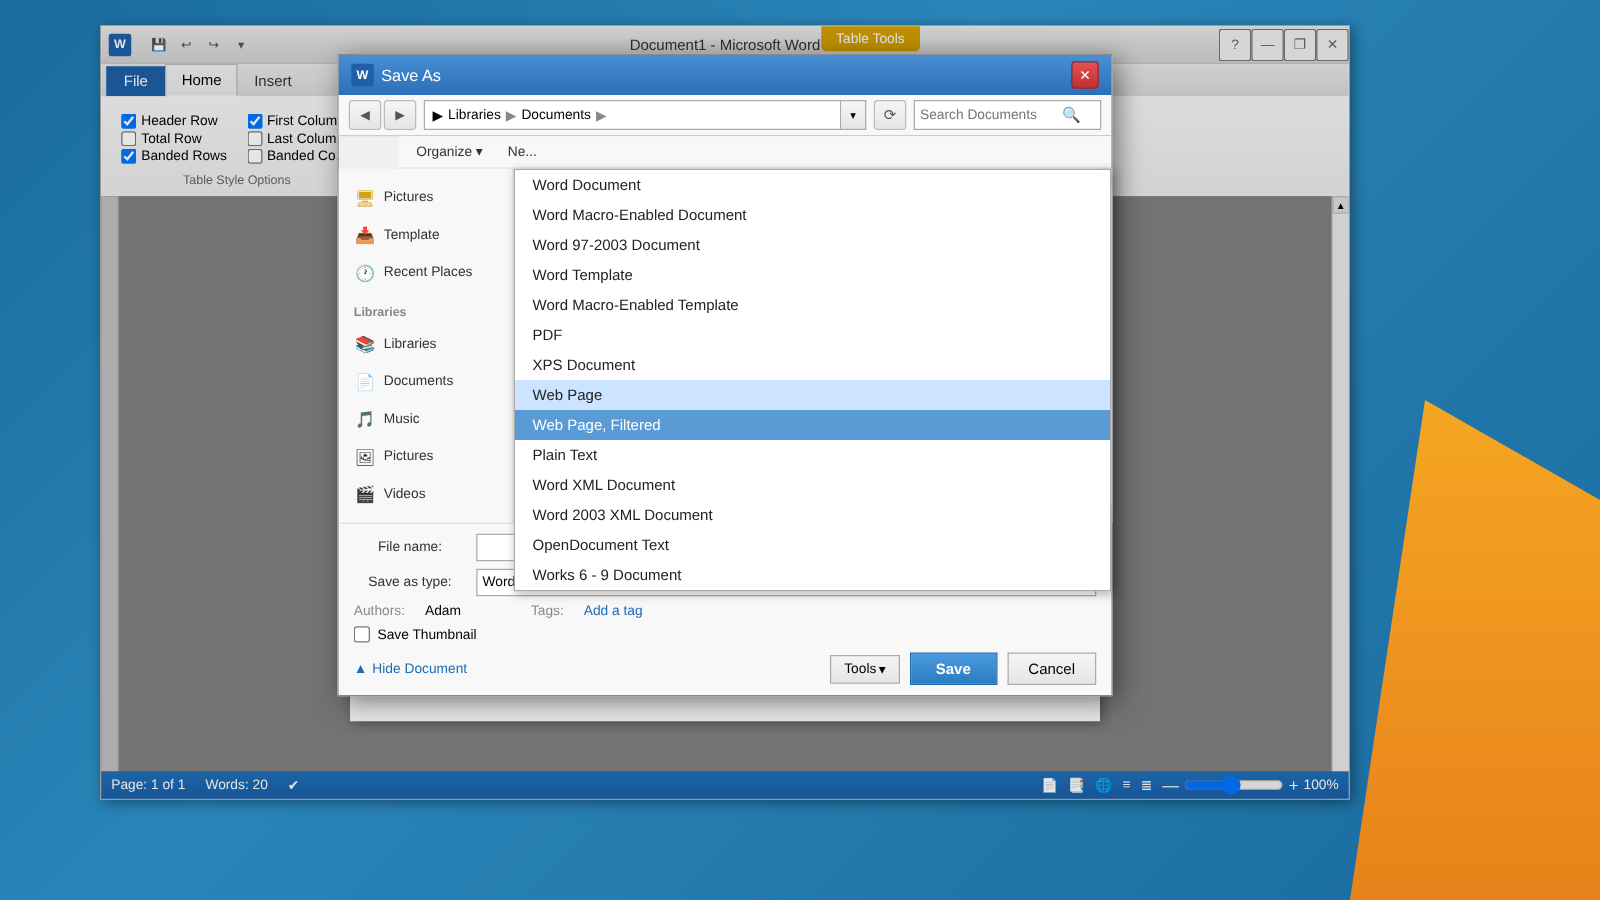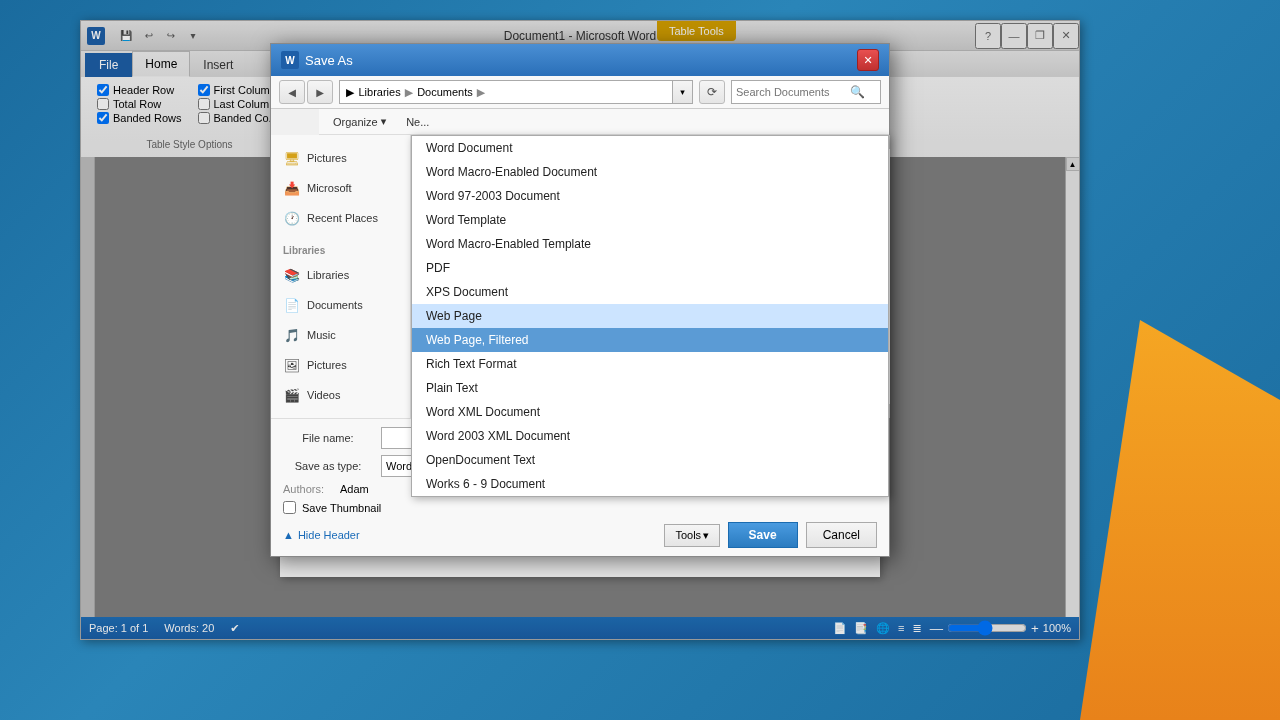--- a/index.html
+++ b/index.html
@@ -166,21 +166,21 @@
       background: linear-gradient(to bottom, #f5f5f5, #ebebeb);
     }
 
     .ribbon-group {
       display: flex;
       flex-direction: column;
       align-items: center;
       padding: 2px 8px;
       border-right: 1px solid #ccc;
       min-height: 70px;
-      justify-content: space-between;
+      justify-content: flex-end;
       gap: 4px;
     }
 
     .ribbon-group-label {
       font-size: 10px;
       color: #666;
       margin-top: 4px;
     }
 
     .checkbox-row {
@@ -863,21 +863,21 @@
 
         <div class="dialog-body">
 
           <div class="dialog-sidebar">
             <div class="sidebar-item">
               <span class="item-icon folder-icon-color">🖥</span>
               <span>Pictures</span>
             </div>
             <div class="sidebar-item">
               <span class="item-icon folder-icon-color">📥</span>
-              <span>Microsoft</span>
+              <span>Template</span>
             </div>
             <div class="sidebar-item">
               <span class="item-icon">🕐</span>
               <span>Recent Places</span>
             </div>
             <div class="sidebar-section">
               <span>Libraries</span>
             </div>
             <div class="sidebar-item">
               <span class="item-icon library-icon-color">📚</span>
@@ -905,21 +905,20 @@
             <div class="format-dropdown">
               <div class="format-item">Word Document</div>
               <div class="format-item">Word Macro-Enabled Document</div>
               <div class="format-item">Word 97-2003 Document</div>
               <div class="format-item">Word Template</div>
               <div class="format-item">Word Macro-Enabled Template</div>
               <div class="format-item">PDF</div>
               <div class="format-item">XPS Document</div>
               <div class="format-item highlighted">Web Page</div>
               <div class="format-item selected">Web Page, Filtered</div>
-              <div class="format-item">Rich Text Format</div>
               <div class="format-item">Plain Text</div>
               <div class="format-item">Word XML Document</div>
               <div class="format-item">Word 2003 XML Document</div>
               <div class="format-item">OpenDocument Text</div>
               <div class="format-item">Works 6 - 9 Document</div>
             </div>
 
             <div class="scroll-area">
               <div class="scroll-btn">▲</div>
               <div class="scroll-track"></div>
@@ -946,21 +945,21 @@
             <span style="margin-left:40px;" class="meta-label">Tags:</span>
             <a class="tag-link">Add a tag</a>
           </div>
           <div class="thumbnail-row">
             <input type="checkbox" style="">
             <span>Save Thumbnail</span>
           </div>
           <div class="dialog-buttons-row">
             <button class="hide-folders-btn">
               <span>▲</span>
-              <span>Hide Header</span>
+              <span>Hide Document</span>
             </button>
             <button class="tools-btn">
               <span>Tools</span>
               <span>▾</span>
             </button>
             <button class="save-btn">Save</button>
             <button class="cancel-btn">Cancel</button>
           </div>
         </div>
 

